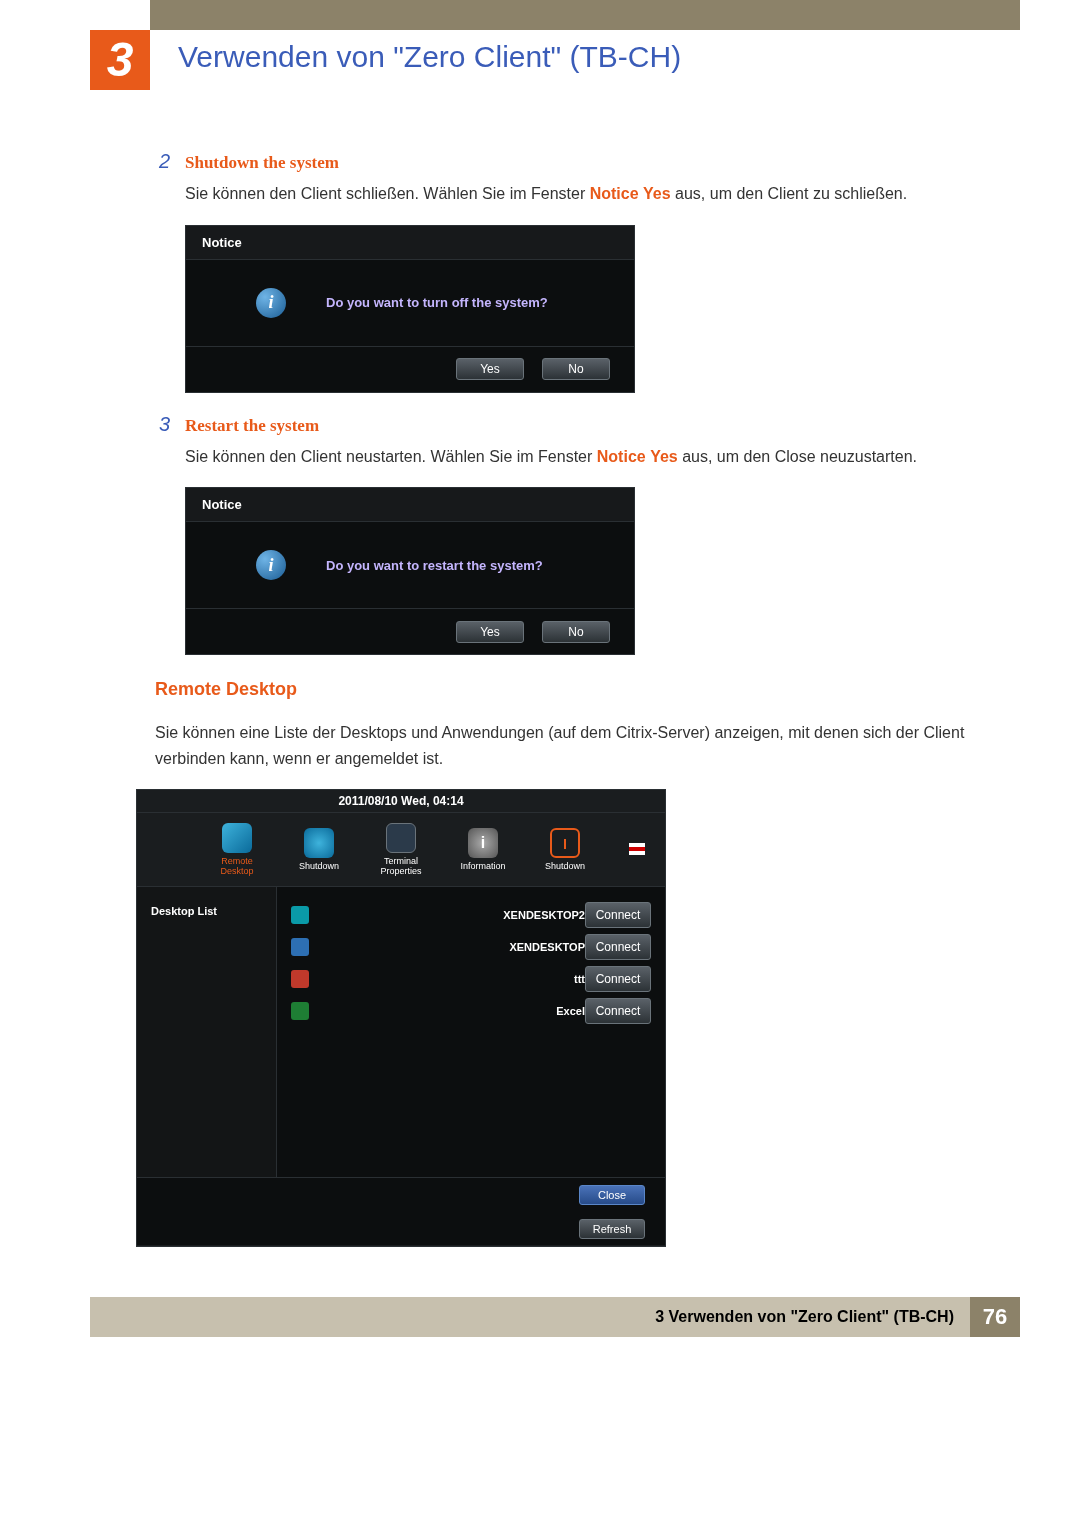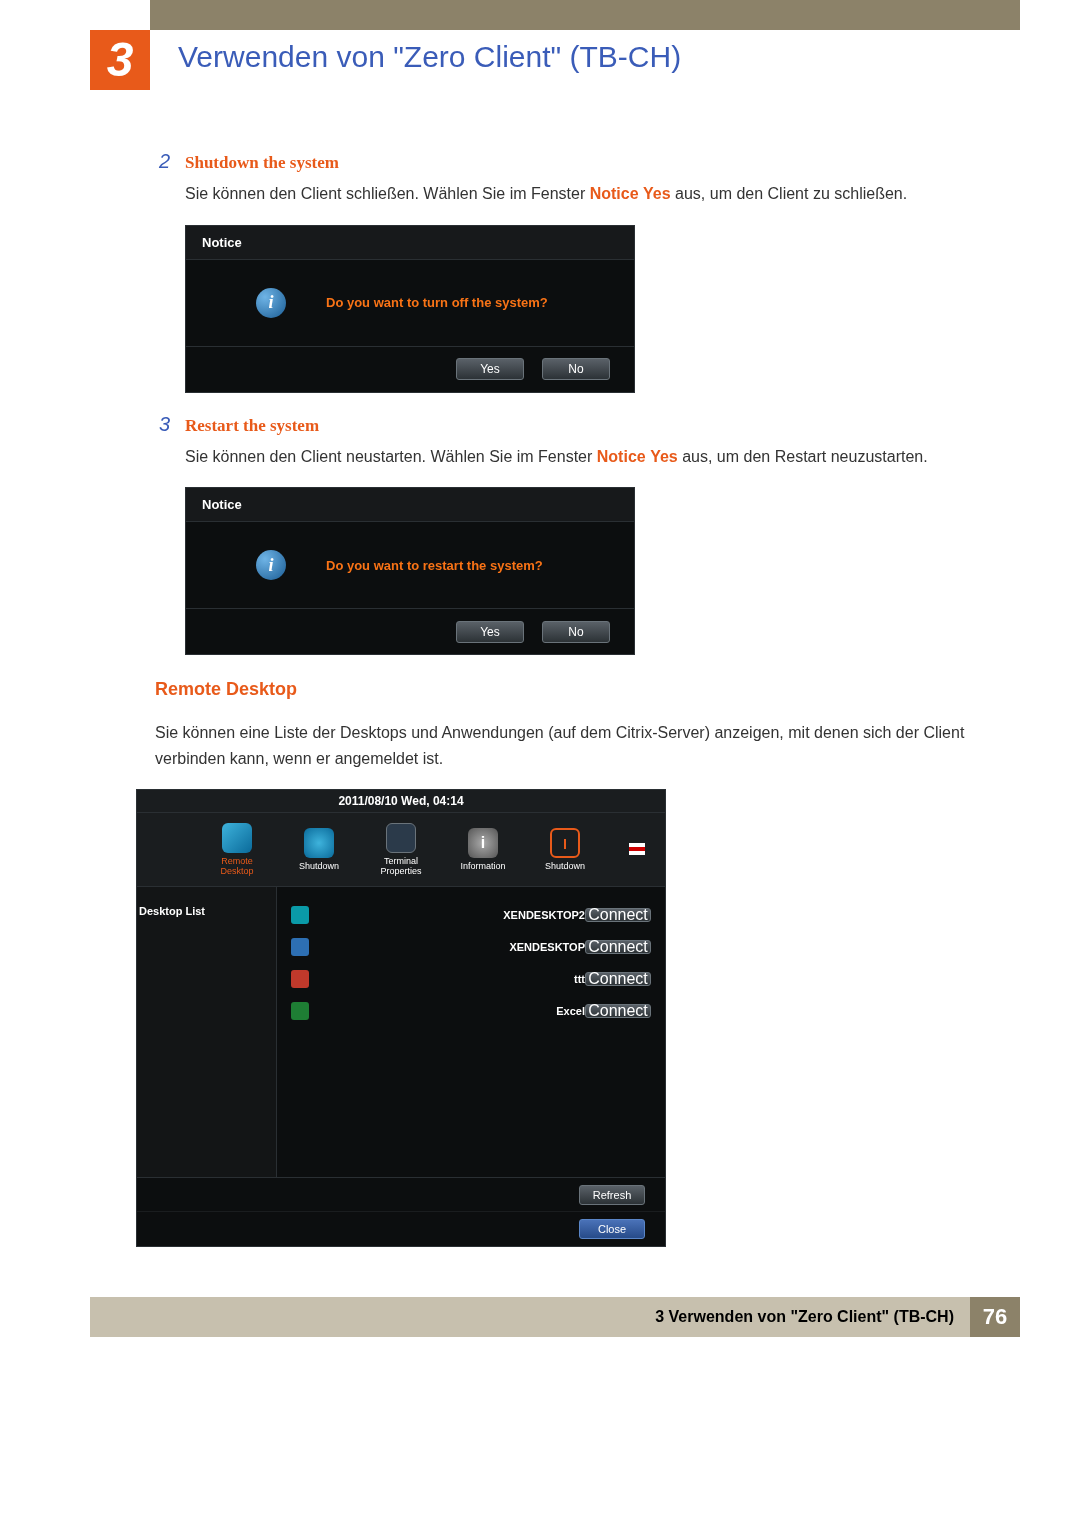--- a/index.html
+++ b/index.html
@@ -127,21 +127,21 @@
     background: radial-gradient(circle at 30% 30%, #6fb4e6, #1a5c94);
     color: #fff;
     display: flex;
     align-items: center;
     justify-content: center;
     font-weight: bold;
     font-size: 18px;
     font-style: italic;
     font-family: Georgia, serif;
   }
-  .dialog-msg { color: #f97316; font-size: 13px; font-weight: bold; }
+  .dialog-msg { color: #c4b5fd; font-size: 13px; font-weight: bold; }
   .dialog-buttons {
     background: #0c0e0f;
     height: 46px;
     display: flex;
     justify-content: flex-end;
     align-items: center;
     gap: 18px;
     padding-right: 24px;
     border-top: 1px solid #2a2f33;
   }
@@ -225,21 +225,21 @@
   .rd-side {
     width: 140px;
     background: #131516;
     border-right: 1px solid #2a2f33;
     padding-top: 14px;
   }
   .rd-side-item {
     color: #fff;
     font-size: 11px;
     font-weight: bold;
-    padding: 4px 2px;
+    padding: 4px 14px;
   }
   .rd-list {
     flex: 1;
     padding: 12px 14px 12px 14px;
     background: #0c0e0f;
   }
   .rd-row {
     display: flex;
     align-items: center;
     height: 32px;
@@ -253,26 +253,26 @@
   }
   .rd-row-label {
     color: #fff;
     font-size: 11px;
     font-weight: bold;
     flex: 1;
     text-align: right;
   }
   .rd-connect {
     width: 66px;
-    height: 14px;
+    height: 26px;
     background: linear-gradient(#5a6168, #2c3236);
     border: 1px solid #6a737a;
     border-radius: 3px;
     color: #fff;
-    font-size: 16px;
+    font-size: 12px;
     display: flex;
     align-items: center;
     justify-content: center;
     cursor: pointer;
   }
 
   .rd-footer {
     border-top: 1px solid #2a2f33;
     background: #0c0e0f;
   }
@@ -361,21 +361,21 @@
       <div class="dlg-btn">Yes</div>
       <div class="dlg-btn">No</div>
     </div>
   </div>
 
   <div class="step-row">
     <div class="step-num">3</div>
     <div class="step-heading">Restart the system</div>
   </div>
   <p class="step-body">
-    <span>Sie können den Client neustarten. Wählen Sie im Fenster </span><span class="hl">Notice</span><span> </span><span class="hl">Yes</span><span> aus, um den Restart neuzustarten.</span>
+    <span>Sie können den Client neustarten. Wählen Sie im Fenster </span><span class="hl">Notice</span><span> </span><span class="hl">Yes</span><span> aus, um den Close neuzustarten.</span>
   </p>
 
   <div class="dialog">
     <div class="dialog-title">
       <span>Notice</span>
     </div>
     <div class="dialog-body">
       <div class="info-icon">i</div>
       <div class="dialog-msg">Do you want to restart the system?</div>
     </div>
@@ -437,25 +437,25 @@
         </div>
         <div class="rd-row">
           <div class="rd-row-ico ri-green"></div>
           <div class="rd-row-label">Excel</div>
           <div class="rd-connect">Connect</div>
         </div>
       </div>
     </div>
 
     <div class="rd-footer">
+      <div class="rd-footer-row" style="border-bottom:none;">
+        <div class="dlg-btn close">Close</div>
+      </div>
       <div class="rd-footer-row">
         <div class="dlg-btn">Refresh</div>
-      </div>
-      <div class="rd-footer-row" style="border-bottom:none;">
-        <div class="dlg-btn close">Close</div>
       </div>
     </div>
   </div>
 
 </div>
 
 <div class="page-footer">
   <div class="pf-left">
       <span>3 Verwenden von "Zero Client" (TB-CH)</span>
     </div>

